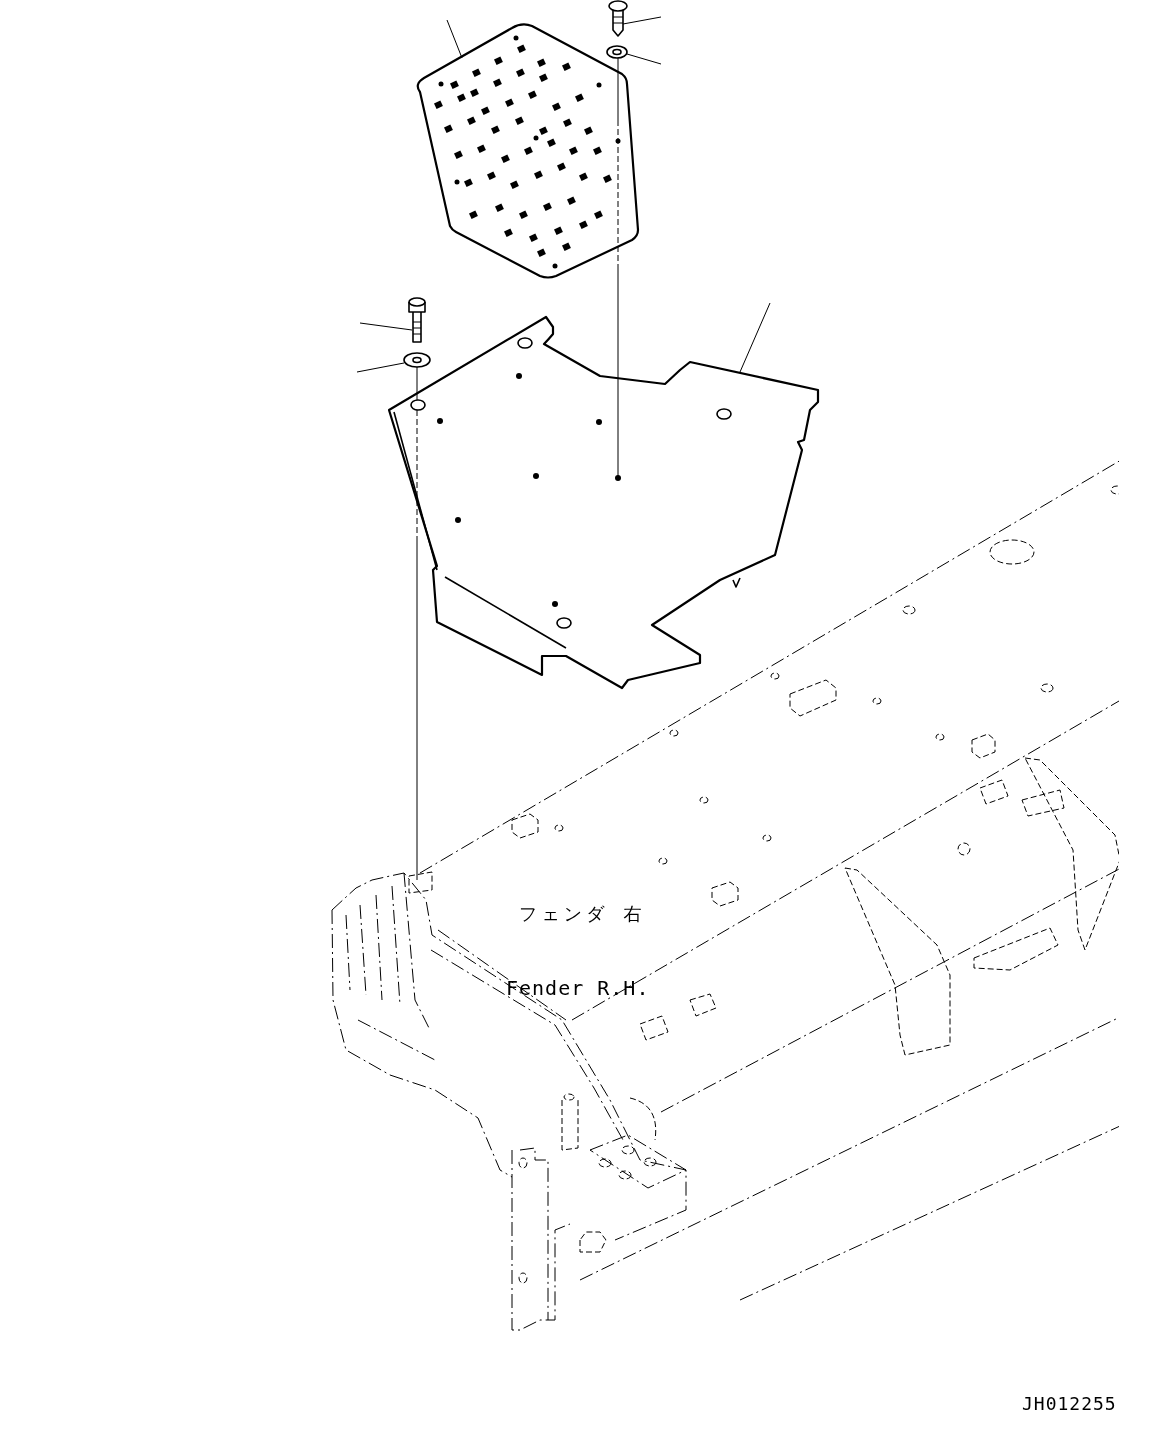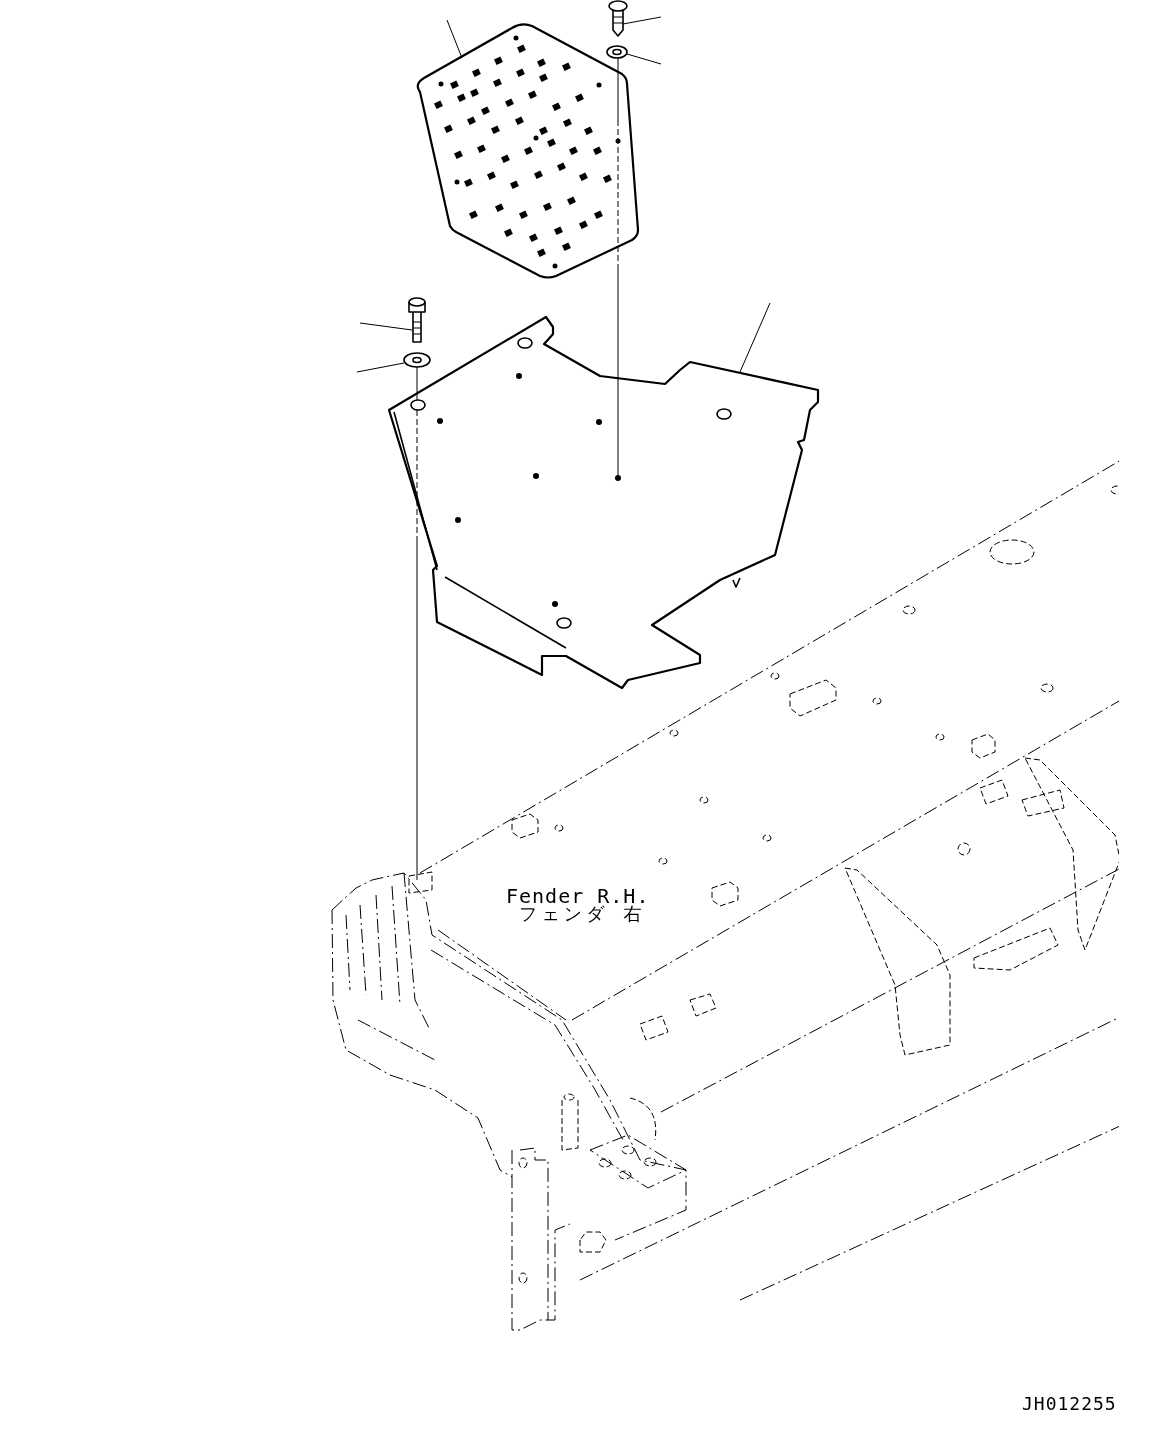--- a/index.html
+++ b/index.html
@@ -8,21 +8,21 @@
   .solid { fill:none; stroke:#000; stroke-width:1.6; stroke-linejoin:round; }
   .thick { fill:none; stroke:#000; stroke-width:2.2; stroke-linejoin:round; }
   .thin { fill:none; stroke:#000; stroke-width:1; }
   .dash { fill:none; stroke:#000; stroke-width:1; stroke-dasharray:14 4 2 4; }
   .hid  { fill:none; stroke:#000; stroke-width:1; stroke-dasharray:6 3; }
   .dot { fill:#000; }
   .label-jp, .label-en, .code {
     position:absolute; font-family:"DejaVu Sans Mono", "Liberation Mono", monospace; color:#000;
   }
   .label-jp { left:519px; top:902px; font-size:18px; letter-spacing:4px; }
-  .label-en { left:506px; top:884px; font-size:20px; letter-spacing:1px; }
+  .label-en { left:506px; top:976px; font-size:20px; letter-spacing:1px; }
   .code { left:1022px; top:1393px; font-size:18px; letter-spacing:1px; }
 </style>
 </head>
 <body>
 
 <div id="canvas">
 <svg width="1163" height="1440" viewBox="0 0 1163 1440">
 
   <g>
     <path class="thick" d="M420,92 Q414,84 424,78 L512,28 Q522,22 532,26 L622,74 Q627,78 627,84 L638,230 Q638,236 632,240 L556,276 Q548,279 540,276 L456,232 Q452,230 450,226 Z"></path>

